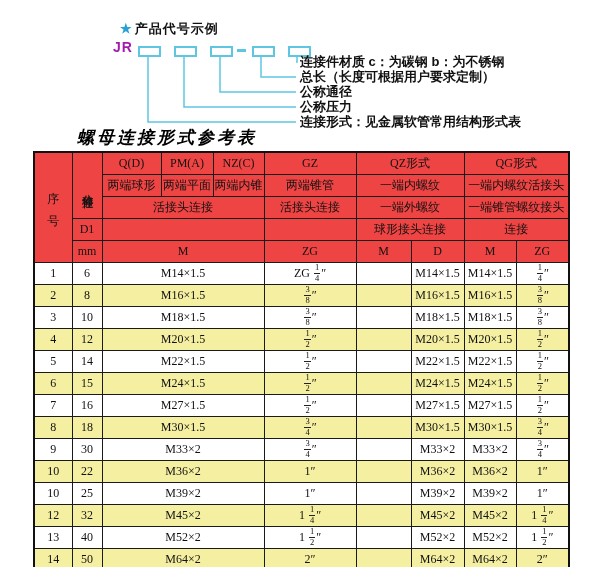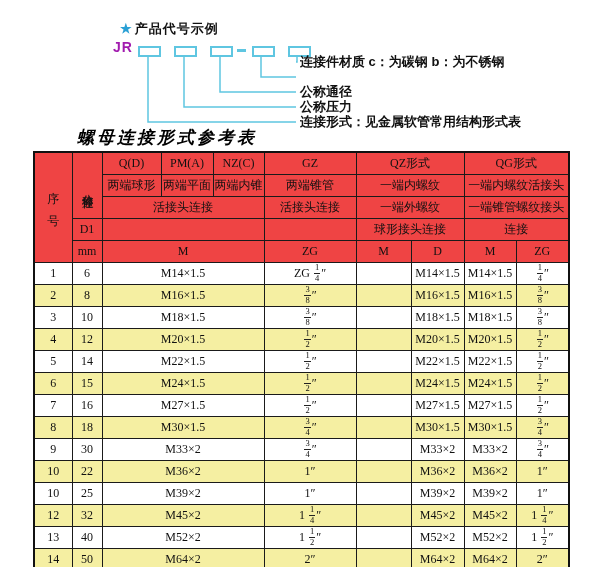--- a/index.html
+++ b/index.html
@@ -51,20 +51,21 @@
 
   <svg class="diag-svg" viewBox="0 0 600 567">
     <polyline points="297,55 297,62 296,62" fill="none" stroke="#5fc6e1" stroke-width="1.5"></polyline>
     <polyline points="261,55 261,77 296,77" fill="none" stroke="#5fc6e1" stroke-width="1.5"></polyline>
     <polyline points="220,55 220,92 296,92" fill="none" stroke="#5fc6e1" stroke-width="1.5"></polyline>
     <polyline points="184,55 184,107 296,107" fill="none" stroke="#5fc6e1" stroke-width="1.5"></polyline>
     <polyline points="148,55 148,122 296,122" fill="none" stroke="#5fc6e1" stroke-width="1.5"></polyline>
   </svg>
 
   <div class="diag-label" style="top:55px;">连接件材质  c：为碳钢  b：为不锈钢</div>
+  <div class="diag-label" style="top:70px;">总长（长度可根据用户要求定制）</div>
   <div class="diag-label" style="top:85px;">公称通径</div>
   <div class="diag-label" style="top:100px;">公称压力</div>
   <div class="diag-label" style="top:115px;">连接形式：见金属软管常用结构形式表</div>
 
   <div class="tbl-title">螺母连接形式参考表</div>
 
   <table class="ref">
     <colgroup>
       <col style="width:38px">
         <col style="width:30px">

